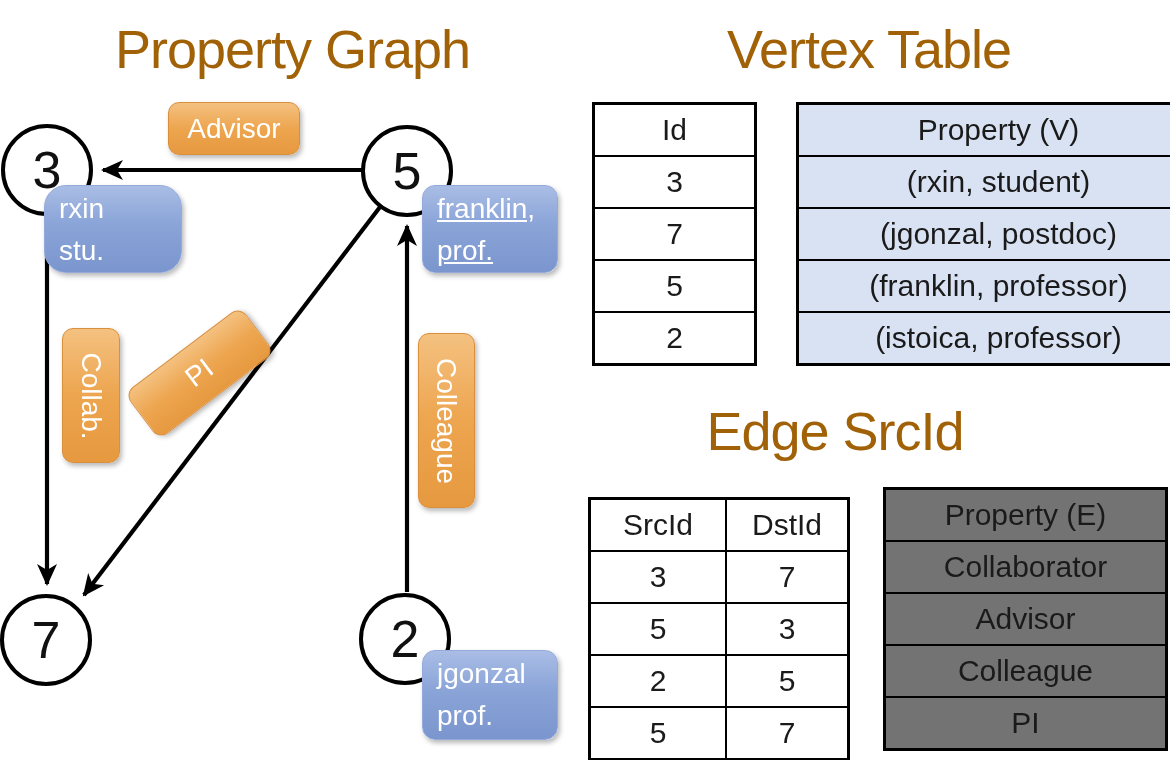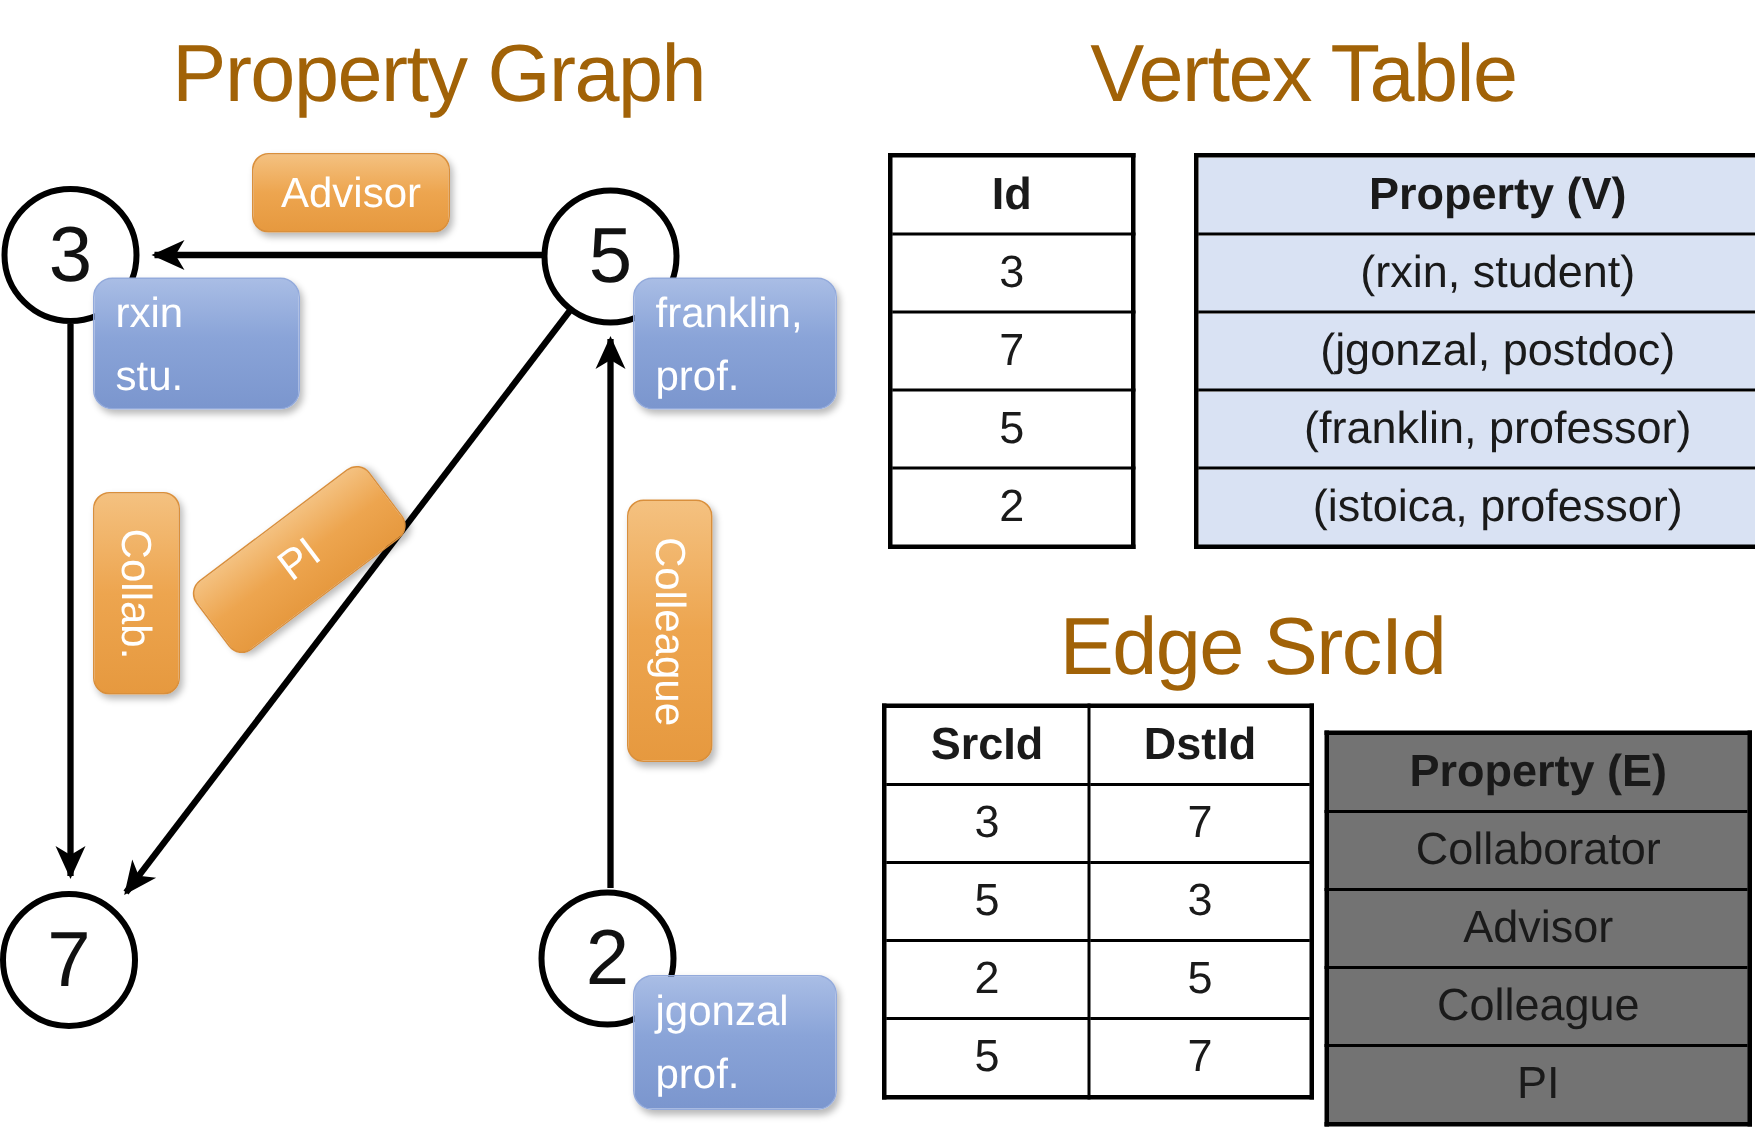--- a/index.html
+++ b/index.html
@@ -44,21 +44,21 @@
   .pill .vert{transform:rotate(90deg);white-space:nowrap;}
   .pill-pi{transform:rotate(-37deg);}
 
   
   table.tbl{position:absolute;border-collapse:collapse;table-layout:fixed;
             background:#fff;}
   table.tbl th,table.tbl td{
     border:2.5px solid #000;height:50px;padding:0;text-align:center;vertical-align:middle;
     font-size:30px;white-space:nowrap;overflow:hidden;
   }
-  table.tbl th{font-weight:bold;}
+  table.tbl th{font-weight:normal;}
   table.tbl{border:3px solid #000;}
   .cell-blue{background:#d9e2f3;}
   .cell-orange{background:#737373;}
 </style>
 </head>
 <body>
 
 <div class="stage">
 
   <div class="title title-graph">Property Graph</div>
@@ -96,25 +96,25 @@
   <div class="node" style="left:361px;top:125px;">
     <span>5</span>
   </div>
   <div class="node" style="left:0px;top:594px;">
     <span>7</span>
   </div>
   <div class="node" style="left:359px;top:593px;">
     <span>2</span>
   </div>
 
-  <div class="vbox" style="left:62px;top:185px;">
+  <div class="vbox" style="left:44px;top:185px;border-radius:22px;">
     <span class="ln">rxin</span>
     <span class="ln">stu.</span>
   </div>
-  <div class="vbox" style="left:422px;top:185px;width:136px;">
+  <div class="vbox" style="left:422px;top:185px;width:136px;text-decoration:underline;">
     <span class="ln">franklin,</span>
     <span class="ln">prof.</span>
   </div>
   <div class="vbox" style="left:422px;top:650px;width:136px;height:90px;">
     <span class="ln">jgonzal</span>
     <span class="ln">prof.</span>
   </div>
 
   <table class="tbl" style="left:592px;top:102px;width:165px;">
     <tbody>
@@ -149,21 +149,21 @@
         </tr>
     <tr>
           <td class="cell-blue">(franklin, professor)</td>
         </tr>
     <tr>
           <td class="cell-blue">(istoica, professor)</td>
         </tr>
   </tbody>
     </table>
 
-  <table class="tbl" style="left:588px;top:469px;width:288px;">
+  <table class="tbl" style="left:588px;top:497px;width:262px;">
     <tbody>
         <tr>
       <th style="width:134px;">SrcId</th>
       <th>DstId</th>
     </tr>
     <tr>
       <td>3</td>
       <td>7</td>
     </tr>
     <tr>

